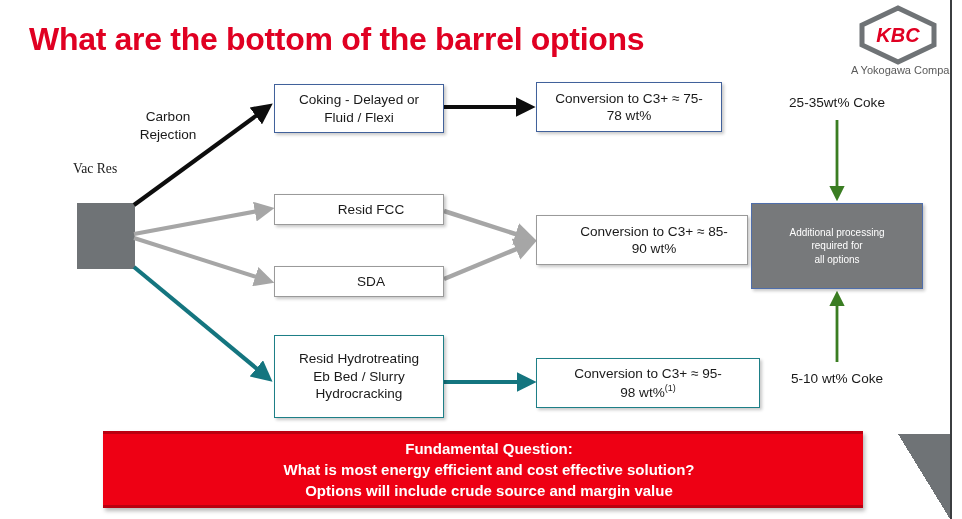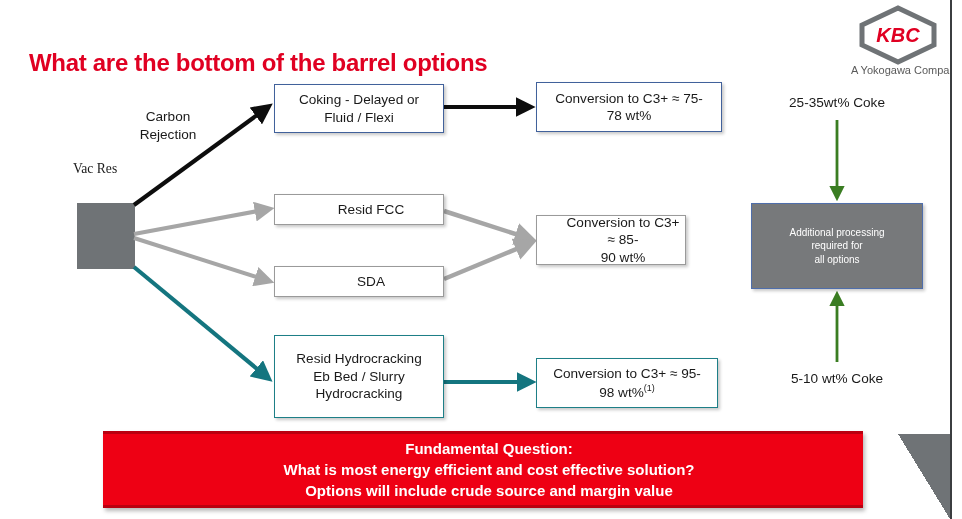--- a/index.html
+++ b/index.html
@@ -16,22 +16,22 @@
 
   
   .corner-tri{
     position:absolute;left:898px;top:434px;width:52px;height:85px;
     background:linear-gradient(to bottom left, #6f7376 0 50%, transparent 50% 100%);
   }
 
   
   .title{
     position:absolute;left:29px;top:21px;
-    font-size:24px;font-weight:bold;color:#e00022;
-    letter-spacing:-0.3px;white-space:nowrap;margin-top:28px;
+    font-size:32px;font-weight:bold;color:#e00022;
+    letter-spacing:-0.3px;white-space:nowrap;
   }
 
   
   .logo{position:absolute;left:856px;top:4px;width:84px;height:62px;font-style:italic;}
   .logo svg{display:block;}
   .logo-tag{
     position:absolute;left:851px;top:64px;width:96px;text-align:center;
     font-size:11px;color:#5a5a5a;white-space:nowrap;
   }
 
@@ -154,41 +154,41 @@
   <div class="box b-gray" style="left:274px;top:194px;width:170px;height:31px;">
     <div>Resid FCC</div>
   </div>
 
   <div class="box b-gray" style="left:274px;top:266px;width:170px;height:31px;">
     <div>SDA</div>
   </div>
 
   <div class="box b-teal" style="left:274px;top:335px;width:170px;height:83px;">
     <div>
-      <div>Resid Hydrocracking</div>
+      <div>Resid Hydrotreating</div>
       <div>Eb Bed / Slurry</div>
       <div>Hydrocracking</div>
     </div>
   </div>
 
   <div class="box b-blue" style="left:536px;top:82px;width:186px;height:50px;">
     <div>
       <div>Conversion to C3+ ≈ 75-</div>
       <div>78 wt%</div>
     </div>
   </div>
 
-  <div class="box b-gray" style="left:536px;top:215px;width:150px;height:50px;">
+  <div class="box b-gray" style="left:536px;top:215px;width:212px;height:50px;">
     <div>
       <div>Conversion to C3+ ≈ 85-</div>
       <div>90 wt%</div>
     </div>
   </div>
 
-  <div class="box b-teal" style="left:536px;top:358px;width:182px;height:50px;align-items:center;">
+  <div class="box b-teal" style="left:536px;top:358px;width:224px;height:50px;align-items:center;">
     <div>
       <div>Conversion to C3+ ≈ 95-</div>
       <div>
         <span>98 wt%</span><sup style="font-size:9px;">(1)</sup>
       </div>
     </div>
   </div>
 
   <div class="coke-label" style="left:751px;top:95px;width:172px;">25-35wt% Coke</div>
 

